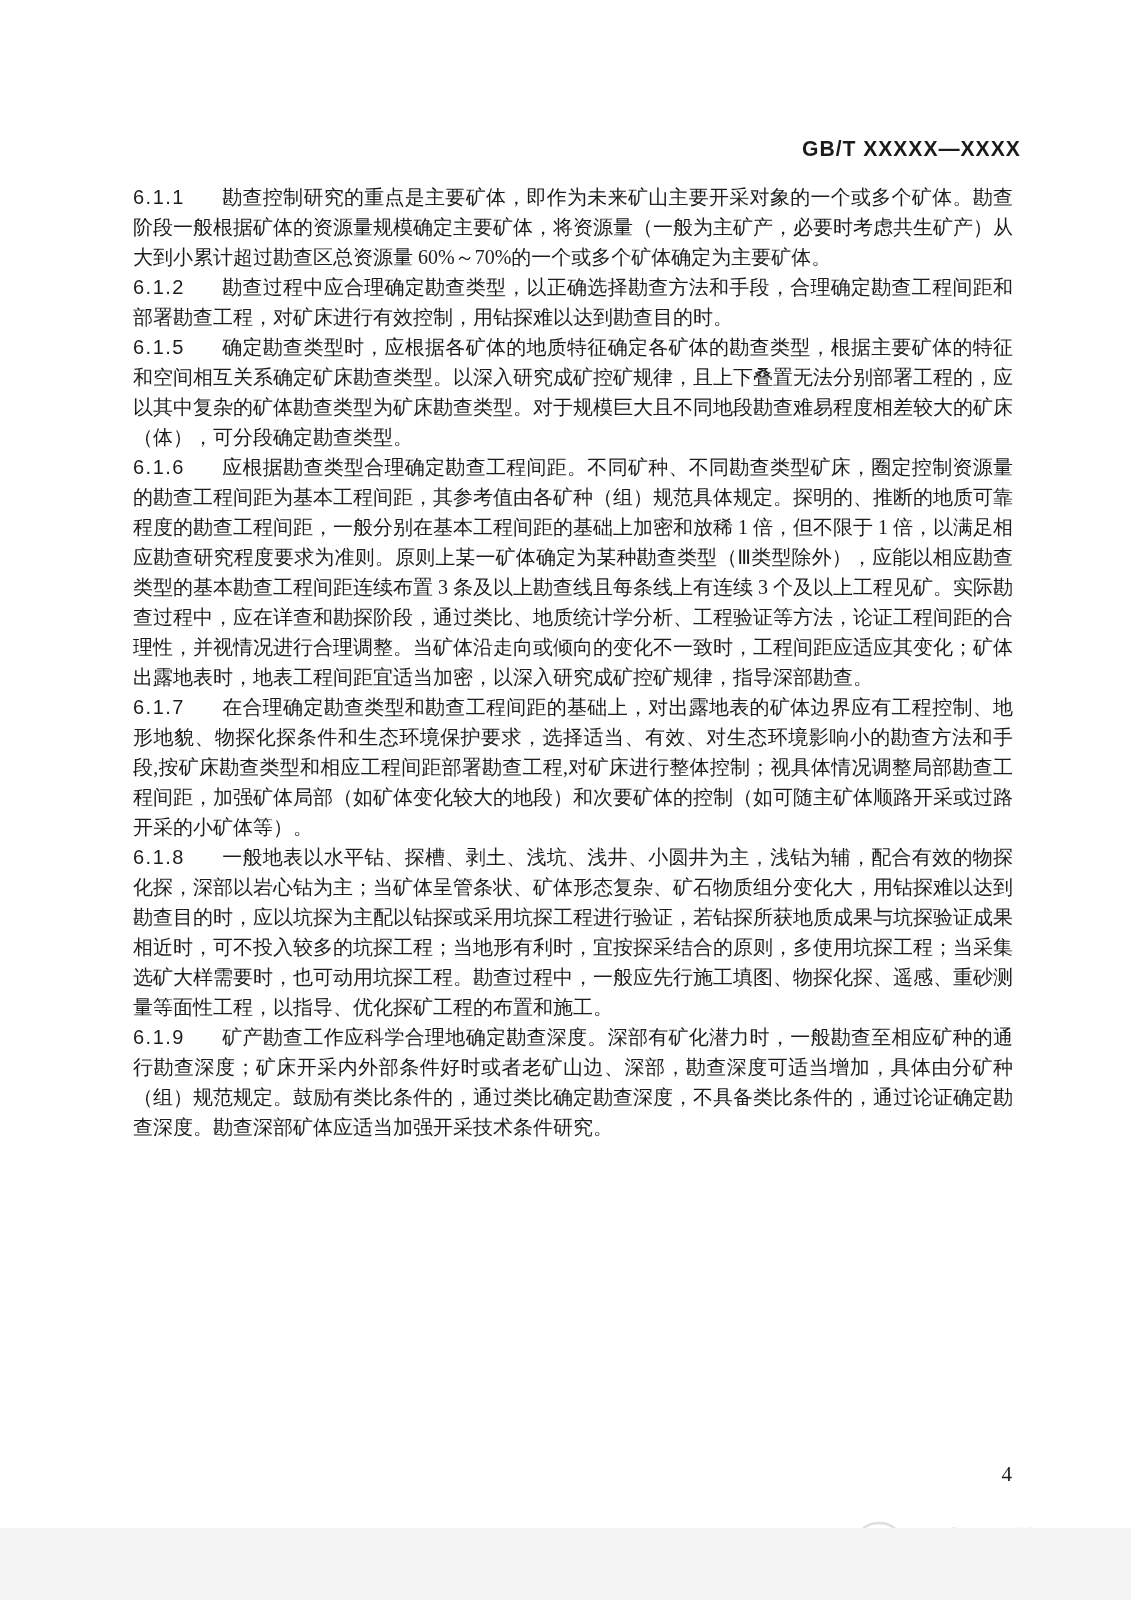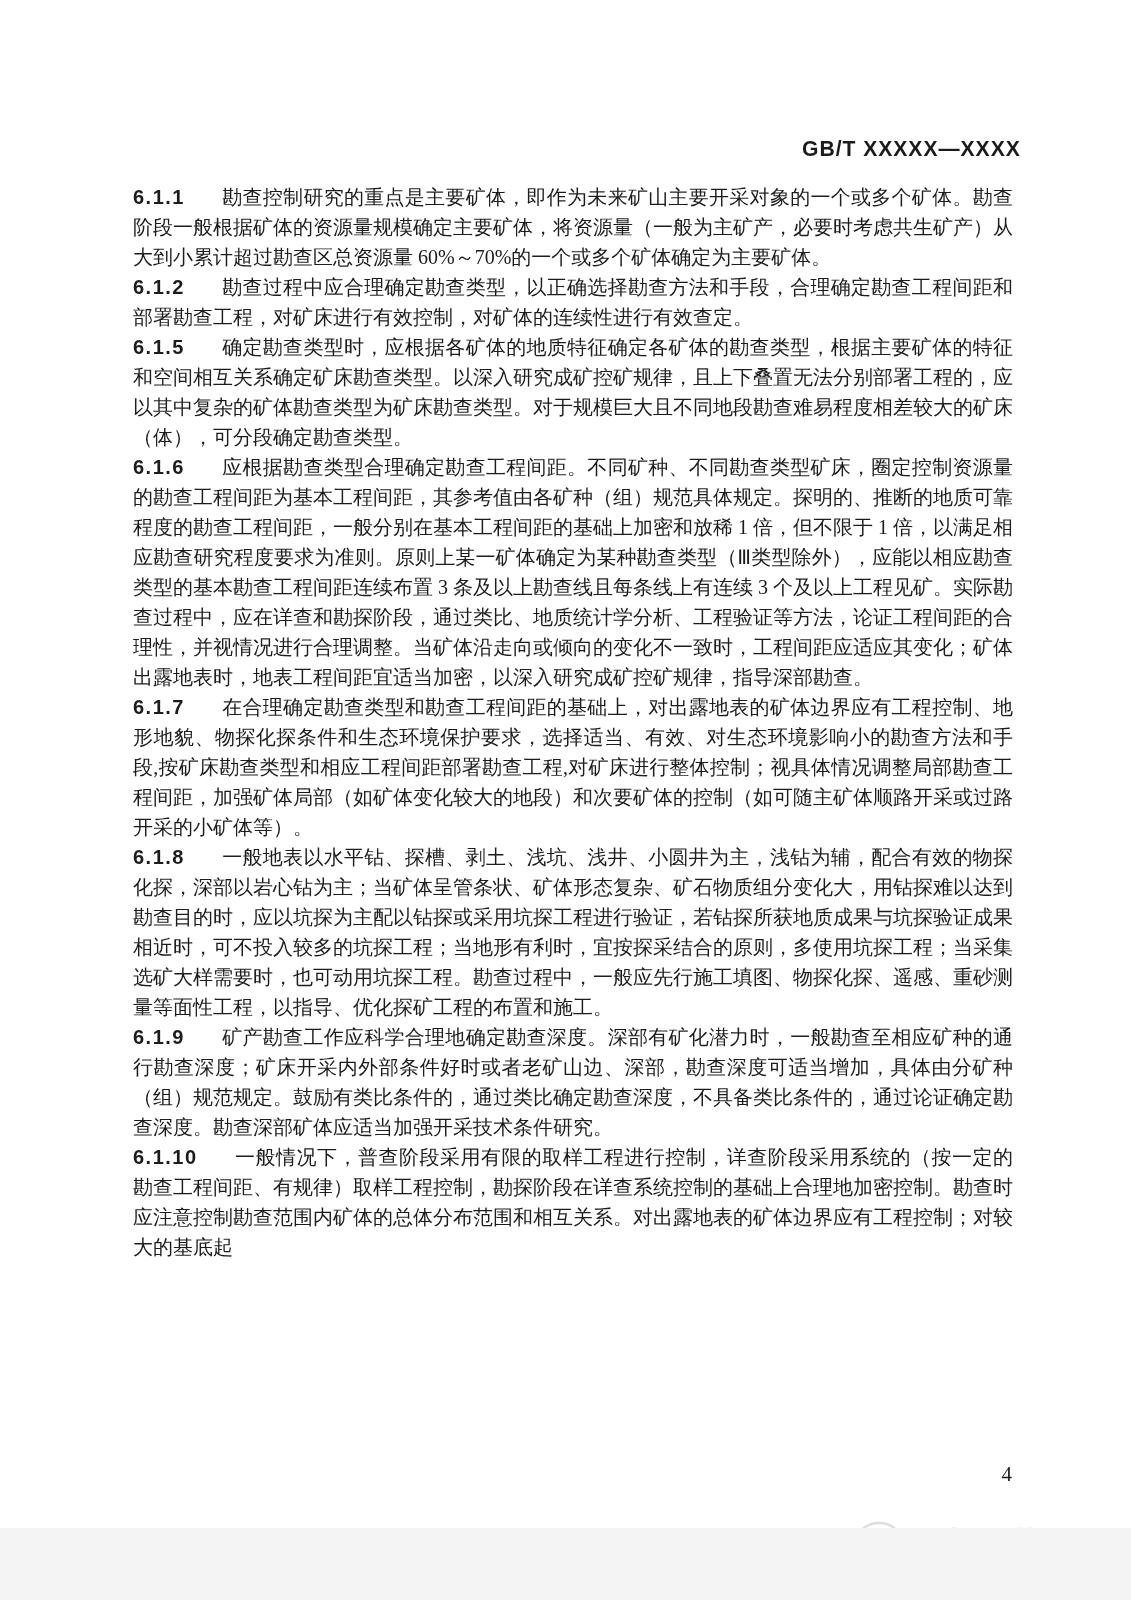--- a/index.html
+++ b/index.html
@@ -33,21 +33,21 @@
   }
   .para {
     margin: 0;
     font-size: 20px;
     line-height: 30px;
     text-align: justify;
     text-justify: inter-ideograph;
   }
   .num {
     font-family: "Liberation Sans", sans-serif;
-    font-weight: bold;
+    font-weight: normal;
     letter-spacing: 1.5px;
     margin-right: 1.85em;
     white-space: nowrap;
   }
   .page-number {
     position: absolute;
     top: 1462px; right: 119px;
     font-size: 21px;
     color: #1c1c1c;
     font-family: "Liberation Serif", serif;
@@ -70,27 +70,26 @@
 </style>
 </head>
 <body>
 
 <div class="page">
 
   <div class="doc-header">GB/T XXXXX—XXXX</div>
 
   <div class="content">
     <p class="para"><span class="num">6.1.1</span><span class="txt">勘查控制研究的重点是主要矿体，即作为未来矿山主要开采对象的一个或多个矿体。勘查阶段一般根据矿体的资源量规模确定主要矿体，将资源量（一般为主矿产，必要时考虑共生矿产）从大到小累计超过勘查区总资源量 60%～70%的一个或多个矿体确定为主要矿体。</span></p>
-    <p class="para"><span class="num">6.1.2</span><span class="txt">勘查过程中应合理确定勘查类型，以正确选择勘查方法和手段，合理确定勘查工程间距和部署勘查工程，对矿床进行有效控制，对矿体的连续性进行有效查定。</span></p>
+    <p class="para"><span class="num">6.1.2</span><span class="txt">勘查过程中应合理确定勘查类型，以正确选择勘查方法和手段，合理确定勘查工程间距和部署勘查工程，对矿床进行有效控制，用钻探难以达到勘查目的时。</span></p>
     <p class="para"><span class="num">6.1.5</span><span class="txt">确定勘查类型时，应根据各矿体的地质特征确定各矿体的勘查类型，根据主要矿体的特征和空间相互关系确定矿床勘查类型。以深入研究成矿控矿规律，且上下叠置无法分别部署工程的，应以其中复杂的矿体勘查类型为矿床勘查类型。对于规模巨大且不同地段勘查难易程度相差较大的矿床（体），可分段确定勘查类型。</span></p>
     <p class="para"><span class="num">6.1.6</span><span class="txt">应根据勘查类型合理确定勘查工程间距。不同矿种、不同勘查类型矿床，圈定控制资源量的勘查工程间距为基本工程间距，其参考值由各矿种（组）规范具体规定。探明的、推断的地质可靠程度的勘查工程间距，一般分别在基本工程间距的基础上加密和放稀 1 倍，但不限于 1 倍，以满足相应勘查研究程度要求为准则。原则上某一矿体确定为某种勘查类型（Ⅲ类型除外），应能以相应勘查类型的基本勘查工程间距连续布置 3 条及以上勘查线且每条线上有连续 3 个及以上工程见矿。实际勘查过程中，应在详查和勘探阶段，通过类比、地质统计学分析、工程验证等方法，论证工程间距的合理性，并视情况进行合理调整。当矿体沿走向或倾向的变化不一致时，工程间距应适应其变化；矿体出露地表时，地表工程间距宜适当加密，以深入研究成矿控矿规律，指导深部勘查。</span></p>
     <p class="para"><span class="num">6.1.7</span><span class="txt">在合理确定勘查类型和勘查工程间距的基础上，对出露地表的矿体边界应有工程控制、地形地貌、物探化探条件和生态环境保护要求，选择适当、有效、对生态环境影响小的勘查方法和手段,按矿床勘查类型和相应工程间距部署勘查工程,对矿床进行整体控制；视具体情况调整局部勘查工程间距，加强矿体局部（如矿体变化较大的地段）和次要矿体的控制（如可随主矿体顺路开采或过路开采的小矿体等）。</span></p>
     <p class="para"><span class="num">6.1.8</span><span class="txt">一般地表以水平钻、探槽、剥土、浅坑、浅井、小圆井为主，浅钻为辅，配合有效的物探化探，深部以岩心钻为主；当矿体呈管条状、矿体形态复杂、矿石物质组分变化大，用钻探难以达到勘查目的时，应以坑探为主配以钻探或采用坑探工程进行验证，若钻探所获地质成果与坑探验证成果相近时，可不投入较多的坑探工程；当地形有利时，宜按探采结合的原则，多使用坑探工程；当采集选矿大样需要时，也可动用坑探工程。勘查过程中，一般应先行施工填图、物探化探、遥感、重砂测量等面性工程，以指导、优化探矿工程的布置和施工。</span></p>
     <p class="para"><span class="num">6.1.9</span><span class="txt">矿产勘查工作应科学合理地确定勘查深度。深部有矿化潜力时，一般勘查至相应矿种的通行勘查深度；矿床开采内外部条件好时或者老矿山边、深部，勘查深度可适当增加，具体由分矿种（组）规范规定。鼓励有类比条件的，通过类比确定勘查深度，不具备类比条件的，通过论证确定勘查深度。勘查深部矿体应适当加强开采技术条件研究。</span></p>
-    <p class="para"><span class="num">6.1.10</span><span class="txt">一般情况下，普查阶段采用有限的取样工程进行控制，详查阶段采用系统的（按一定的勘查工程间距、有规律）取样工程控制，勘探阶段在详查系统控制的基础上合理地加密控制。勘查时应注意控制勘查范围内矿体的总体分布范围和相互关系。对出露地表的矿体边界应有工程控制；对较大的基底起</span></p>
   </div>
 
   <div class="page-number">4</div>
 
   <div class="watermark" style="color: rgb(222, 222, 222);">
     <span class="watermark-icon">
       <svg width="62" height="52" viewBox="0 0 62 52" fill="none" stroke="#dedede" stroke-width="2.5">
         <path d="M24 3 C12 3 4 10 4 18.5 C4 23.5 6.8 27.5 11 30.2 L9.5 35.5 L15.5 32.3 C17.8 33 20.3 33.5 24 33.5 C36 33.5 44 26.5 44 18.5 C44 10 36 3 24 3 Z"></path>
         <path d="M45 21 C37 21 31 26 31 32 C31 38 37 43 45 43 C47.2 43 49.3 42.7 51 42 L56 44.6 L54.8 40.4 C57.8 38.3 59.5 35.3 59.5 32 C59.5 26 53 21 45 21 Z" fill="#ffffff"></path>
         <circle cx="17.5" cy="15.5" r="1.6" fill="#dedede" stroke="none"></circle>

